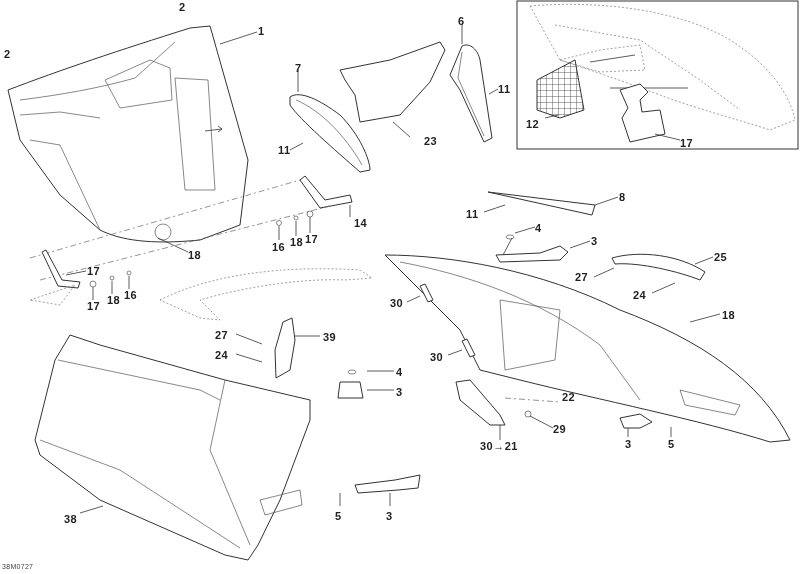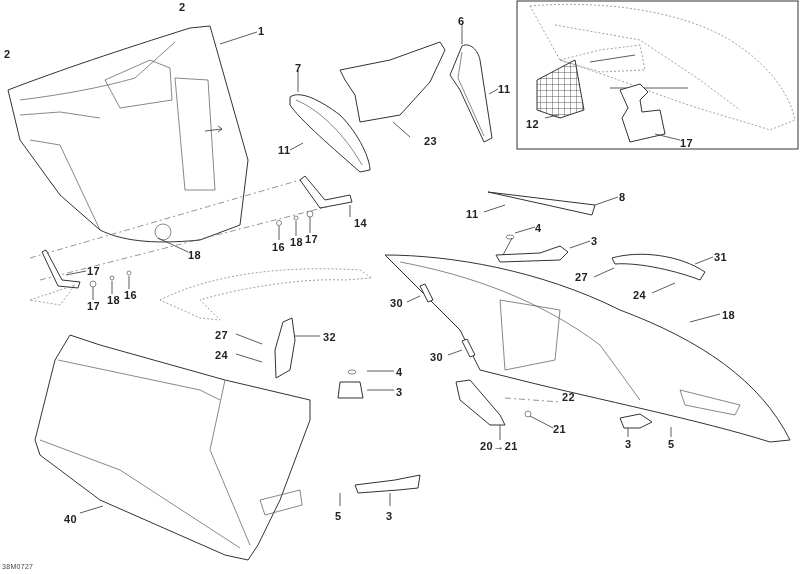--- a/index.html
+++ b/index.html
@@ -188,34 +188,34 @@
   <span class="callout" style="left:305px;top:234px">17</span>
   <span class="callout" style="left:188px;top:250px">18</span>
   <span class="callout" style="left:87px;top:266px">17</span>
   <span class="callout" style="left:87px;top:301px">17</span>
   <span class="callout" style="left:107px;top:295px">18</span>
   <span class="callout" style="left:124px;top:290px">16</span>
   <span class="callout" style="left:466px;top:209px">11</span>
   <span class="callout" style="left:619px;top:192px">8</span>
   <span class="callout" style="left:535px;top:223px">4</span>
   <span class="callout" style="left:591px;top:236px">3</span>
-  <span class="callout" style="left:714px;top:252px">31</span>
+  <span class="callout" style="left:714px;top:252px">25</span>
   <span class="callout" style="left:575px;top:272px">27</span>
   <span class="callout" style="left:633px;top:290px">24</span>
   <span class="callout" style="left:390px;top:298px">30</span>
   <span class="callout" style="left:722px;top:310px">18</span>
   <span class="callout" style="left:215px;top:330px">27</span>
-  <span class="callout" style="left:323px;top:332px">32</span>
+  <span class="callout" style="left:323px;top:332px">39</span>
   <span class="callout" style="left:215px;top:350px">24</span>
   <span class="callout" style="left:430px;top:352px">30</span>
   <span class="callout" style="left:396px;top:367px">4</span>
   <span class="callout" style="left:396px;top:387px">3</span>
   <span class="callout" style="left:562px;top:392px">22</span>
-  <span class="callout" style="left:553px;top:424px">21</span>
-  <span class="callout" style="left:480px;top:441px">20→21</span>
+  <span class="callout" style="left:553px;top:424px">29</span>
+  <span class="callout" style="left:480px;top:441px">30→21</span>
   <span class="callout" style="left:625px;top:439px">3</span>
   <span class="callout" style="left:668px;top:439px">5</span>
-  <span class="callout" style="left:64px;top:514px">40</span>
+  <span class="callout" style="left:64px;top:514px">38</span>
   <span class="callout" style="left:335px;top:511px">5</span>
   <span class="callout" style="left:386px;top:511px">3</span>
 
   <span class="code">38M0727</span>
 </div>
 
 </body></html>

